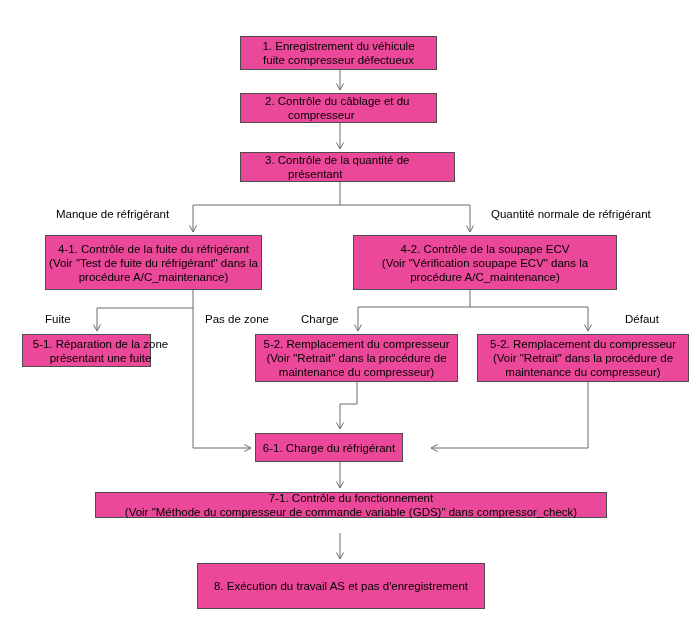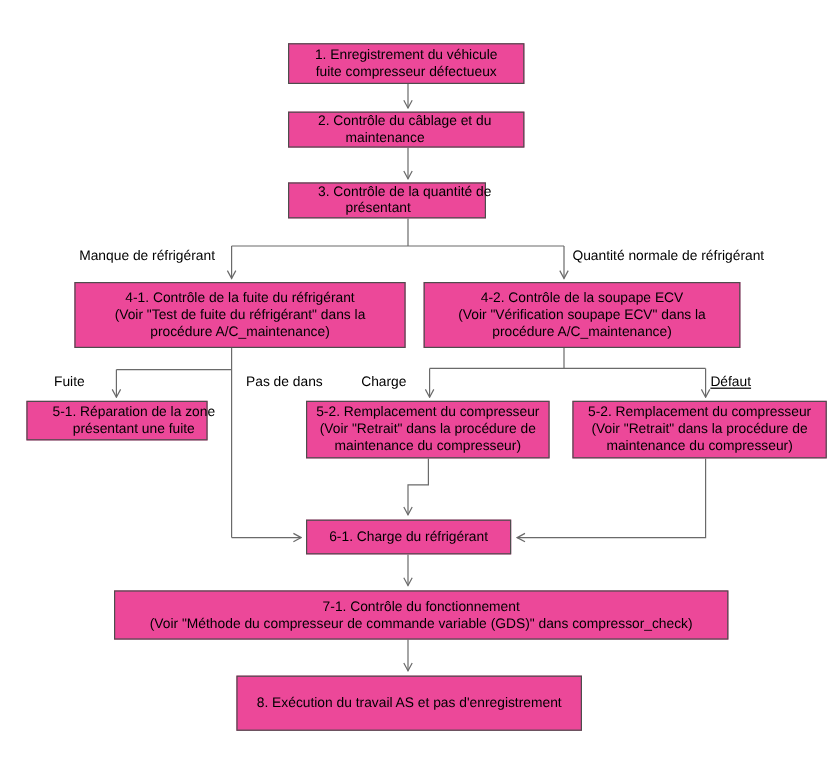--- a/index.html
+++ b/index.html
@@ -38,36 +38,36 @@
   }
   .box.hang .line.l2 { margin-left: 23px; }
   .edge-label {
     position: absolute;
     white-space: nowrap;
     color: #000000;
   }
   
   .b-step1  { left: 240px; top: 36px;  width: 197px; height: 34px; }
   .b-step2  { left: 240px; top: 93px;  width: 197px; height: 30px; }
-  .b-step3  { left: 240px; top: 152px; width: 165px; height: 30px; }
-  .b-step41 { left: 62px;  top: 235px; width: 276px; height: 55px; }
+  .b-step3  { left: 240px; top: 152px; width: 215px; height: 30px; }
+  .b-step41 { left: 45px;  top: 235px; width: 217px; height: 55px; }
   .b-step42 { left: 353px; top: 235px; width: 264px; height: 55px; align-items: center; }
-  .b-step51 { left: 22px;  top: 334px; width: 151px; height: 33px; padding-left: 28px; }
+  .b-step51 { left: 22px;  top: 334px; width: 129px; height: 33px; padding-left: 28px; }
   .b-step52a{ left: 255px; top: 334px; width: 203px; height: 48px; }
   .b-step52b{ left: 477px; top: 334px; width: 212px; height: 48px; }
-  .b-step61 { left: 255px; top: 433px; width: 171px; height: 29px; }
-  .b-step71 { left: 95px;  top: 492px; width: 512px; height: 41px; }
+  .b-step61 { left: 255px; top: 433px; width: 148px; height: 29px; }
+  .b-step71 { left: 95px;  top: 492px; width: 512px; height: 26px; }
   .b-step8  { left: 197px; top: 563px; width: 288px; height: 46px; }
   
-  .lab-manque   { left: 66px;  top: 207px; }
-  .lab-quantite { left: 477px; top: 207px; text-align: right; }
+  .lab-manque   { left: 56px;  top: 207px; }
+  .lab-quantite { left: 491px; top: 207px; text-align: right; }
   .lab-fuite    { left: 45px;  top: 312px; }
   .lab-pasfuite { left: 205px; top: 312px; }
   .lab-normal   { left: 301px; top: 312px; }
-  .lab-defaut   { left: 592px; top: 312px; text-decoration: underline; }
+  .lab-defaut   { left: 625px; top: 312px; }
 </style>
 </head>
 <body>
 
 <div class="canvas">
 
   <svg class="connectors" viewBox="0 0 700 632" xmlns="http://www.w3.org/2000/svg">
     <defs>
       <marker id="arr" viewBox="0 0 10 10" refX="9" refY="5" markerWidth="10" markerHeight="10" markerUnits="userSpaceOnUse" orient="auto">
         <path d="M2.5,1.5 L9,5 L2.5,8.5" fill="none" stroke="#6a6a6a" stroke-width="1"></path>
@@ -106,21 +106,21 @@
     </g>
   </svg>
 
   <div class="box b-step1">
     <span class="line">1. Enregistrement du véhicule</span>
     <span class="line">fuite compresseur défectueux</span>
   </div>
 
   <div class="box hang b-step2">
     <span class="line">2. Contrôle du câblage et du</span>
-    <span class="line l2">maintenance</span>
+    <span class="line l2">compresseur</span>
   </div>
 
   <div class="box hang b-step3">
     <span class="line">3. Contrôle de la quantité de</span>
     <span class="line l2">présentant</span>
   </div>
 
   <div class="box b-step41">
     <span class="line">4-1. Contrôle de la fuite du réfrigérant</span>
     <span class="line">(Voir "Test de fuite du réfrigérant" dans la</span>
@@ -159,17 +159,17 @@
     <span class="line">(Voir "Méthode du compresseur de commande variable (GDS)" dans compressor_check)</span>
   </div>
 
   <div class="box b-step8">
     <span class="line">8. Exécution du travail AS et pas d'enregistrement</span>
   </div>
 
   <div class="edge-label lab-manque">Manque de réfrigérant</div>
   <div class="edge-label lab-quantite">Quantité normale de réfrigérant</div>
   <div class="edge-label lab-fuite">Fuite</div>
-  <div class="edge-label lab-pasfuite">Pas de dans</div>
+  <div class="edge-label lab-pasfuite">Pas de zone</div>
   <div class="edge-label lab-normal">Charge</div>
   <div class="edge-label lab-defaut">Défaut</div>
 
 </div>
 
 </body></html>

